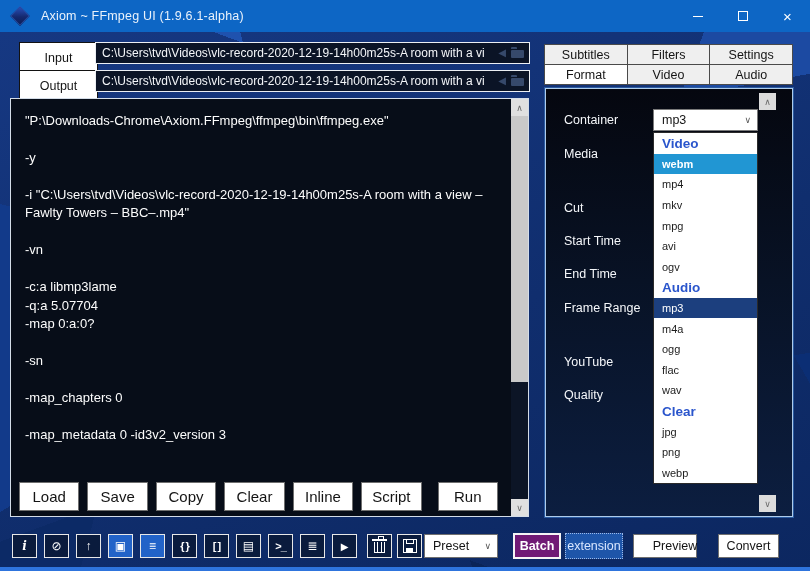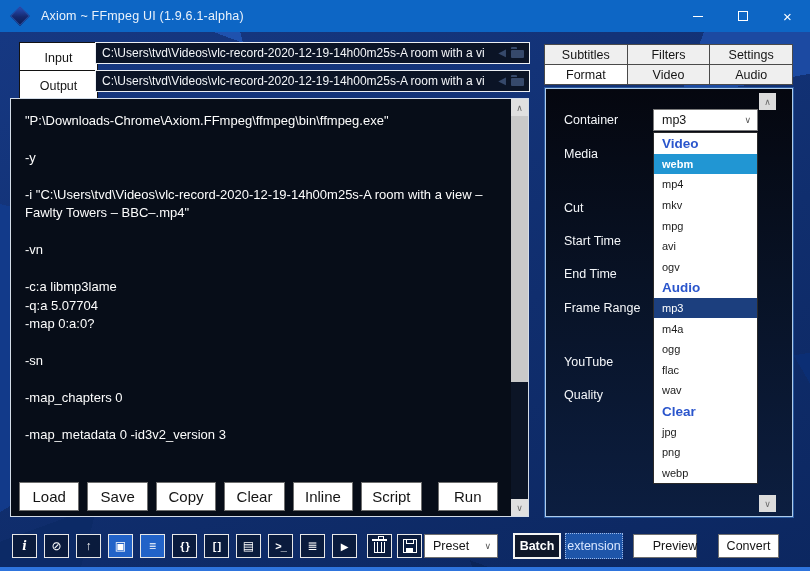--- a/index.html
+++ b/index.html
@@ -81,21 +81,21 @@
   .dark-sq-btn { position:absolute; top:1px; width:25px; height:24px; background:#0a1b3d; border:1px solid #e8e8e8; display:flex; align-items:center; justify-content:center; }
   .trash-btn { left:367px; } .savedisk-btn { left:397px; }
   .trash-glyph { position:relative; width:11px; height:11px; border:1px solid #fff; border-top:none; margin-top:3px;
     background-image:linear-gradient(90deg, rgba(0,0,0,0) 2px, #fff 2px, #fff 3px, rgba(0,0,0,0) 3px, rgba(0,0,0,0) 6px, #fff 6px, #fff 7px, rgba(0,0,0,0) 7px); }
   .trash-glyph::before { content:""; position:absolute; left:-3px; top:-3px; width:15px; height:1.5px; background:#fff; }
   .trash-glyph::after { content:""; position:absolute; left:2.5px; top:-6px; width:4px; height:2px; border:1px solid #fff; border-bottom:none; }
   .floppy-glyph { position:relative; width:14px; height:14px; border:1.5px solid #fff; }
   .floppy-glyph::before { content:""; position:absolute; left:2px; top:-1px; width:6px; height:4px; border:1px solid #fff; border-top:none; }
   .floppy-glyph::after { content:""; position:absolute; left:2px; bottom:0; width:7px; height:4px; background:#fff; }
   .preset-select { position:absolute; left:424px; top:1px; width:74px; height:24px; background:#fff; border:1px solid #6f6f6f; color:#141414; font-size:12.5px; display:flex; align-items:center; padding-left:8px; }
-  .batch-btn { position:absolute; left:513px; top:0; width:48px; height:26px; background:#0f172a; border:2px solid #f5f5f5; color:#fff; font-weight:bold; font-size:12.5px; display:flex; align-items:center; justify-content:center; }
+  .batch-btn { position:absolute; left:513px; top:0; width:48px; height:26px; background:#701a75; border:2px solid #f5f5f5; color:#fff; font-weight:bold; font-size:12.5px; display:flex; align-items:center; justify-content:center; }
   .extension-btn { position:absolute; left:565px; top:0; width:58px; height:26px; background:#1e55a9; border:1px dotted #9db9e8; color:#d9e7ff; font-size:12.5px; display:flex; align-items:center; justify-content:center; }
   .white-btn { position:absolute; top:1px; height:24px; background:#fff; border:1px solid #6f6f6f; color:#141414; font-size:12.5px; display:flex; align-items:center; justify-content:center; }
   .preview-btn { left:633px; width:64px;padding-left:20px; }
   .convert-btn { left:718px; width:61px; }
 </style>
 </head>
 <body>
 
 <div class="window" data-name="app-window">
 

